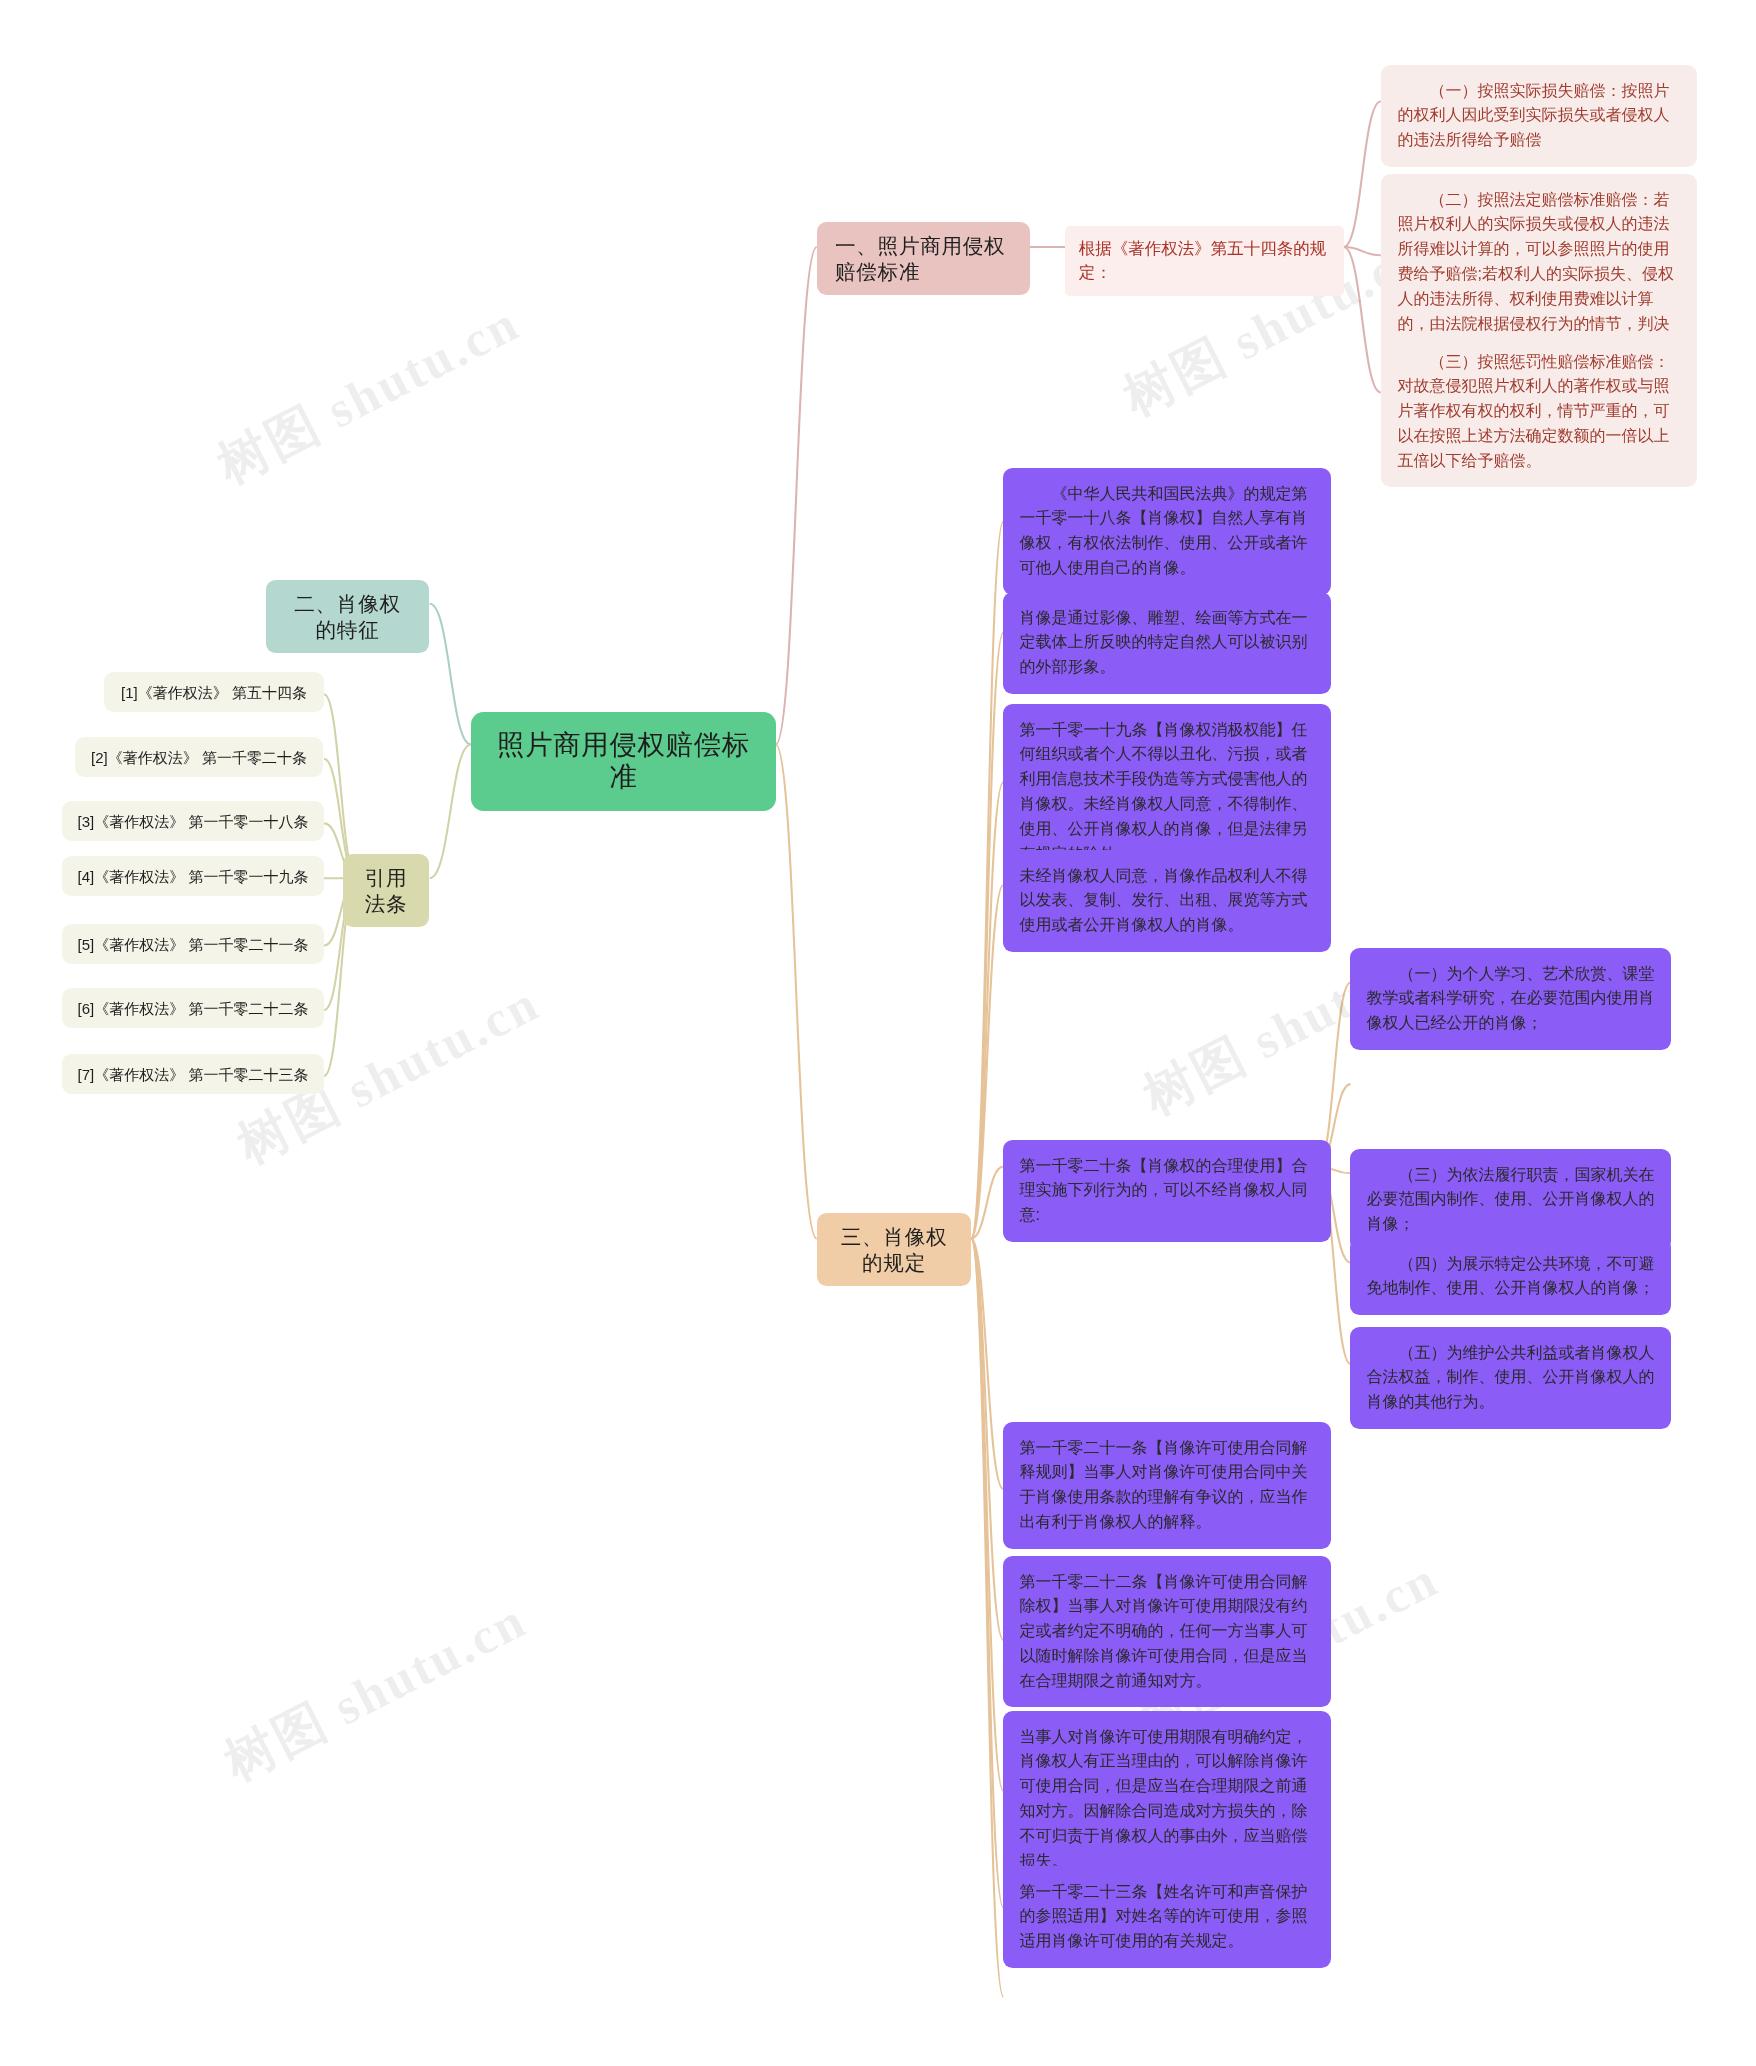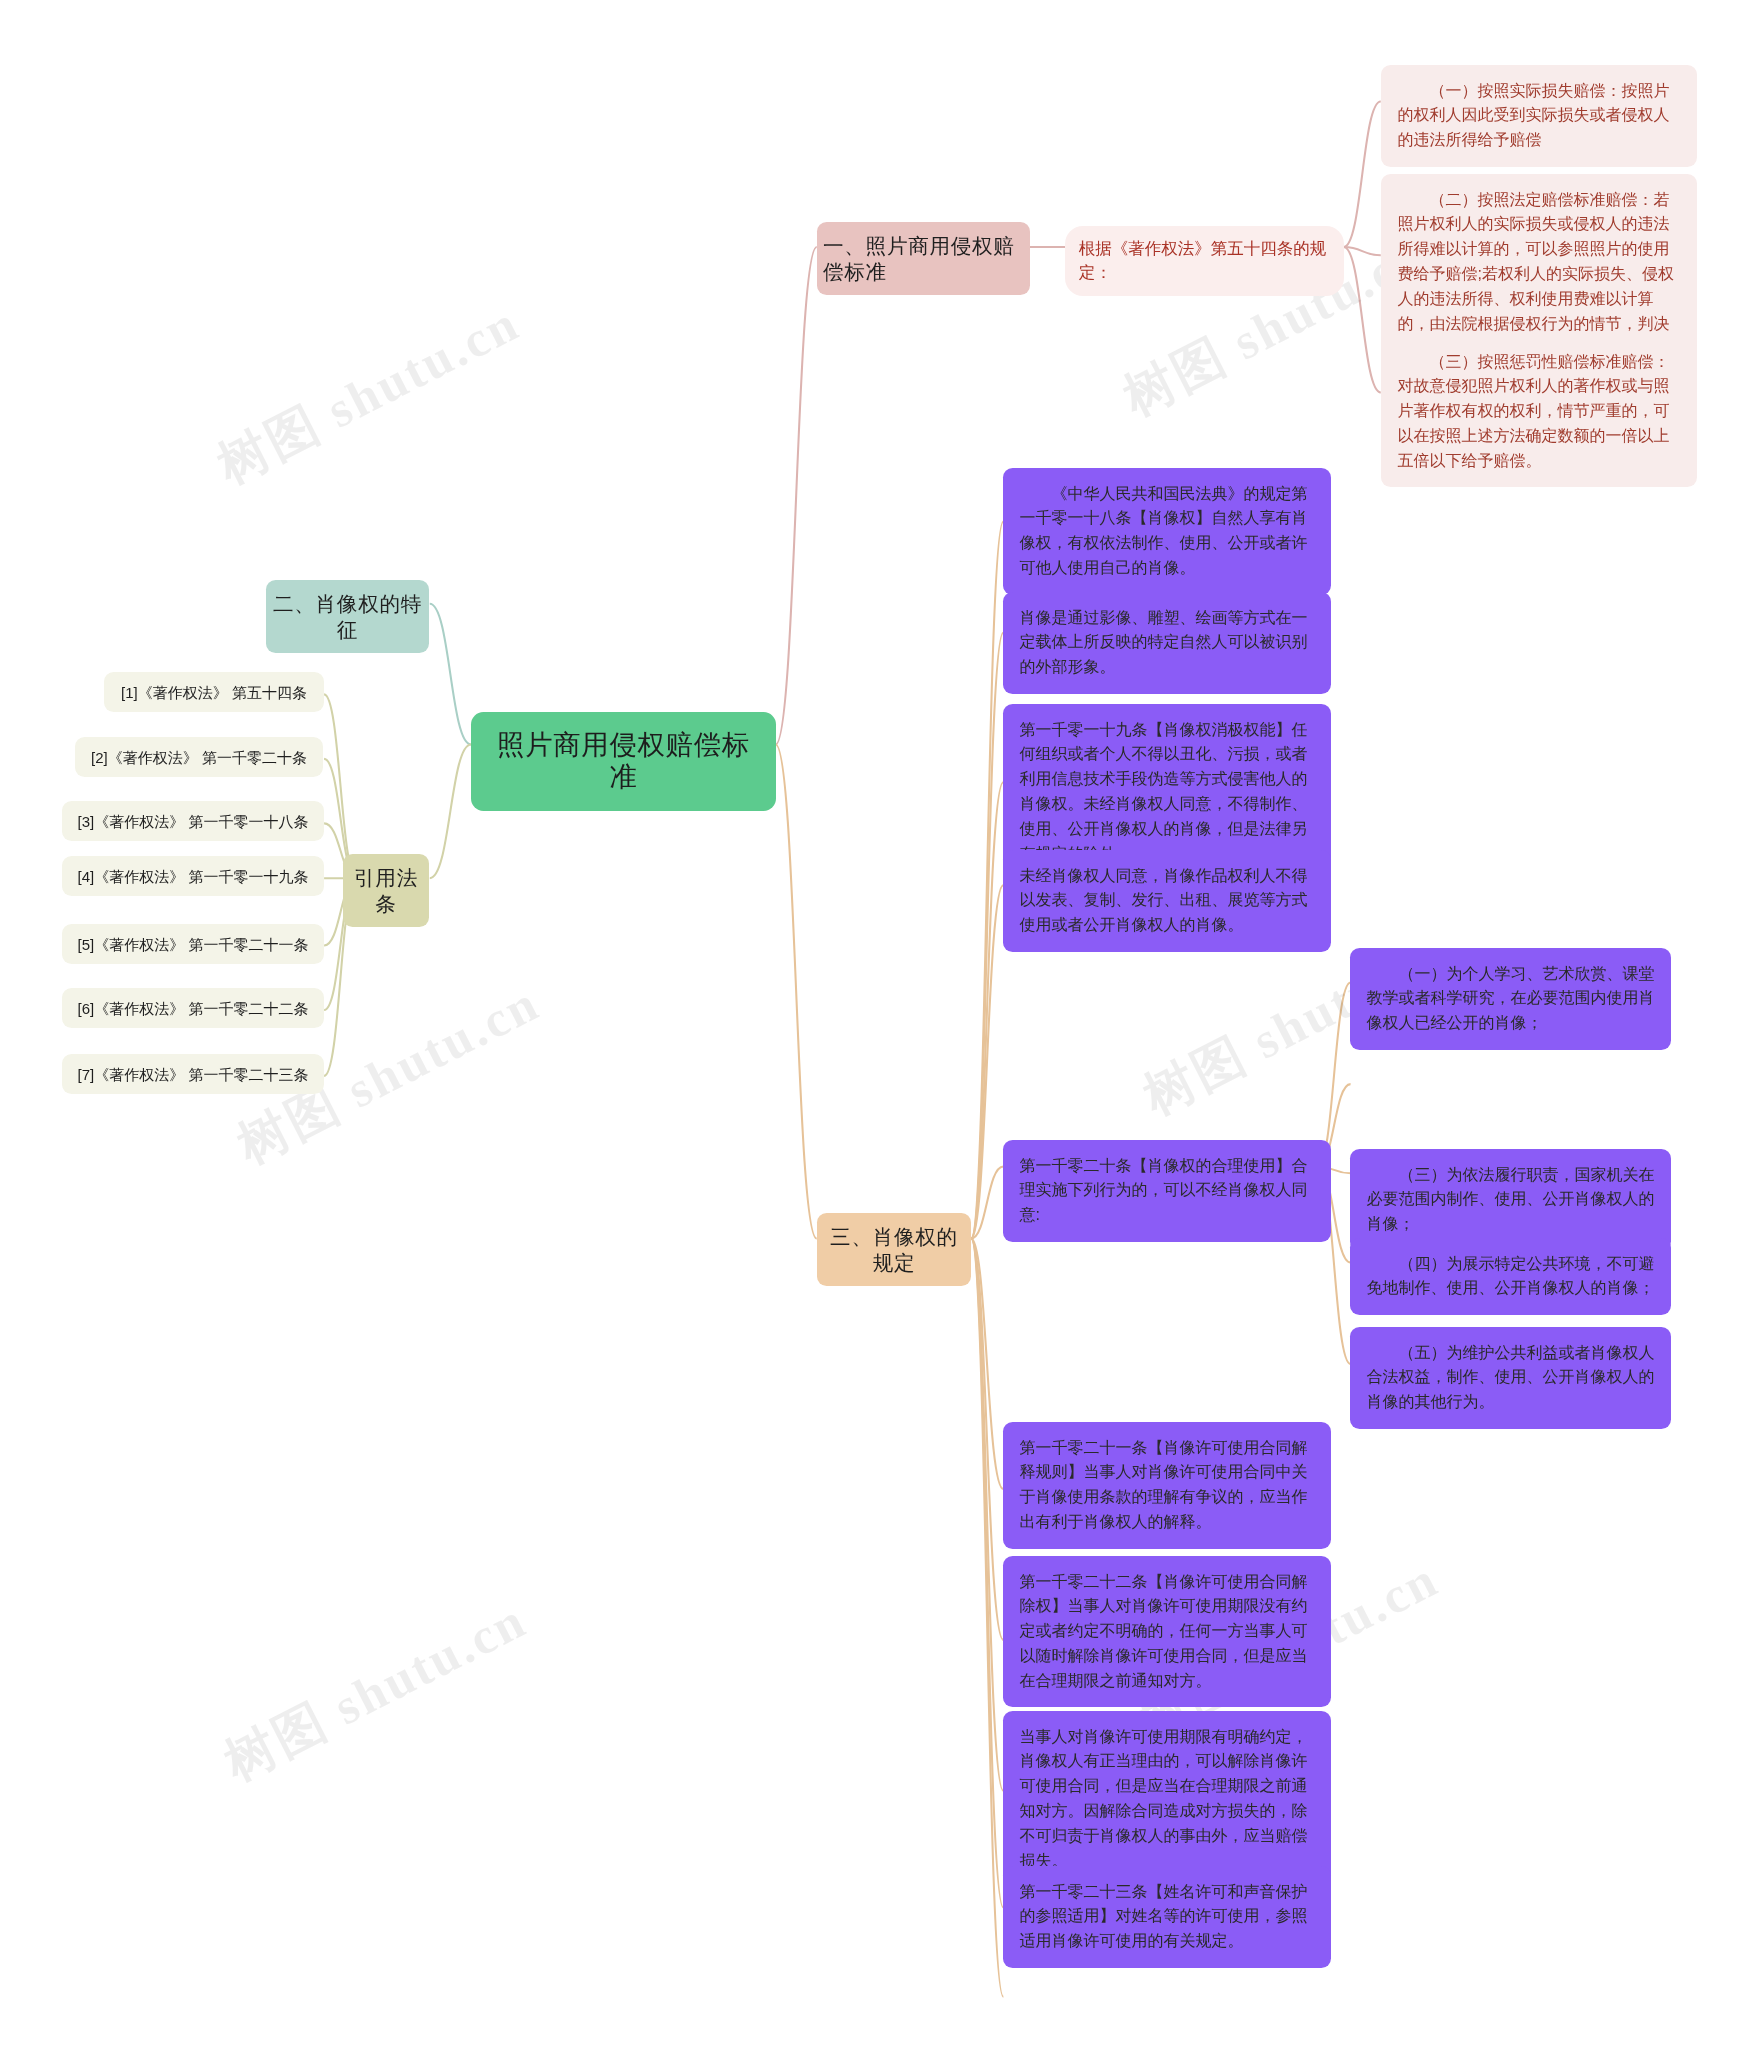--- a/index.html
+++ b/index.html
@@ -15,28 +15,28 @@
   .node .txt{display:block;white-space:pre-wrap;word-break:break-word;}
 
   
   .root{
     background:#5ccb8e;border-radius:12.4px;
     padding:16.5px 20.6px;color:#1d1d1d;font-size:27.4px;line-height:1.2;
     letter-spacing:0.7px;
   }
 
   
-  .branch{padding:11px 6px;font-size:20.6px;line-height:1.25;color:#1f1f1f;letter-spacing:0.7px;border-radius:9.6px;}
+  .branch{padding:11px 18px;font-size:20.6px;line-height:1.25;color:#1f1f1f;letter-spacing:0.7px;border-radius:9.6px;}
   .branch-pink{background:#e8c3c0;}
   .branch-teal{background:#b4d8cf;}
   .branch-olive{background:#d9d9ae;}
   .branch-tan{background:#f0cda6;}
 
   
-  .chip-red{background:#fbeeed;color:#a93226;font-size:16.5px;line-height:1.45;padding:11px 13.7px;border-radius:18px;}
+  .chip-red{background:#fbeeed;color:#a93226;font-size:16.5px;line-height:1.45;padding:11px 13.7px;border-radius:5px;}
 
   
   .card{padding:13.7px 16.5px;font-size:16px;line-height:1.55;border-radius:9.6px;}
   .card-red{background:#f8eceb;color:#a03c2e;}
   .card-peach{background:#8b5cf6;color:#2a2a2a;}
   .card-cream{background:#f4f4e8;color:#1f1f1f;font-size:15px;line-height:1.4;padding:9.6px 15px;text-align:center;}
 
   
   .indent{text-indent:2em;}
 

